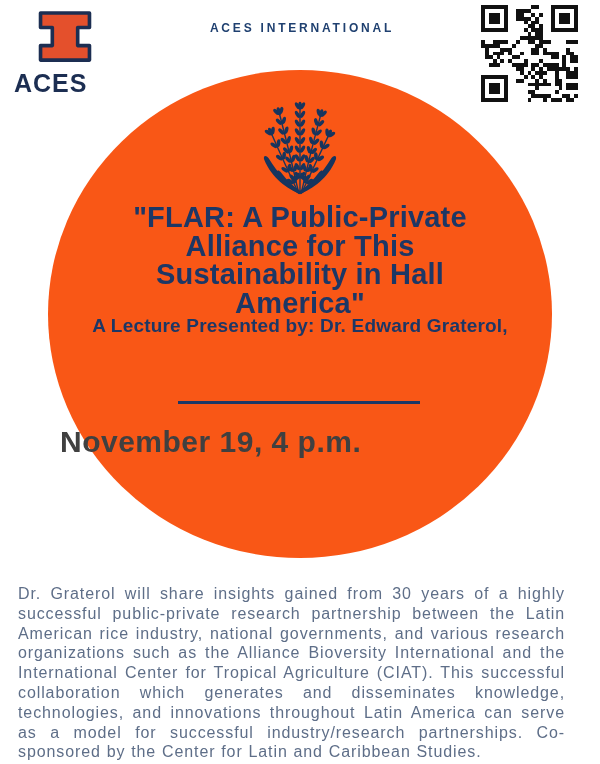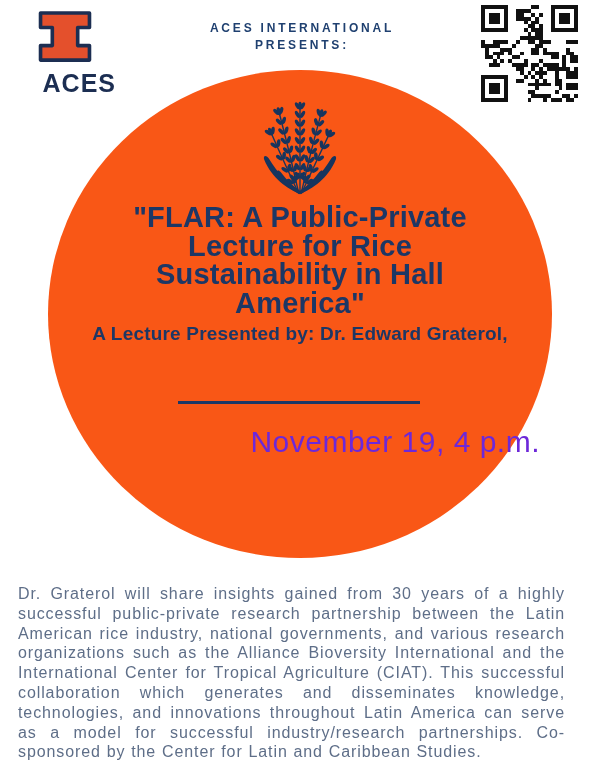--- a/index.html
+++ b/index.html
@@ -2,45 +2,45 @@
 <html><head>
 <meta charset="utf-8">
 <style>
   html,body{margin:0;padding:0;background:#ffffff;}
   .poster{
     position:relative;width:600px;height:764px;background:#ffffff;overflow:hidden;
     font-family:"Liberation Sans",sans-serif;
   }
   .block-i{position:absolute;left:36px;top:9px;width:58px;height:55px;}
   .aces-text{
-    position:absolute;left:14px;top:69px;width:102px;text-align:right;
+    position:absolute;left:14px;top:69px;width:102px;text-align:left;
     font-size:25px;font-weight:800;color:#1C2E52;letter-spacing:1px;
   }
   .presents{
     position:absolute;left:148px;top:20px;width:308px;text-align:center;
     color:#1F4070;font-weight:800;font-size:12px;letter-spacing:2.8px;line-height:17px;
   }
   .qr{position:absolute;left:481px;top:5px;width:97px;height:97px;}
   .circle{
     position:absolute;left:48px;top:70px;width:504px;height:488px;
     background:#F95716;border-radius:50%;
   }
   .wheat{position:absolute;left:246px;top:91px;width:108px;height:106px;}
   .title{
     position:absolute;left:60px;top:203px;width:480px;text-align:center;
     color:#1D3765;font-weight:800;font-size:29px;line-height:28.5px;letter-spacing:0.2px;
   }
   .subtitle{
-    position:absolute;left:40px;top:323px;width:520px;text-align:center;
+    position:absolute;left:40px;top:315px;width:520px;text-align:center;
     color:#1D3765;font-weight:700;font-size:19px;line-height:21.5px;letter-spacing:0.2px;
   }
   .divider{position:absolute;left:178px;top:401px;width:242px;height:3px;background:#1D3765;}
   .datetime{
-    position:absolute;left:60px;top:425px;width:480px;text-align:right;
-    color:#6d28d9;font-weight:400;font-size:30px;letter-spacing:0.5px;
+    position:absolute;left:60px;top:425px;width:480px;text-align:left;
+    color:#404040;font-weight:700;font-size:30px;letter-spacing:0.5px;
   }
   .location{
     position:absolute;left:60px;top:473px;width:480px;text-align:center;
     color:#21375C;font-weight:400;font-size:29px;letter-spacing:0.3px;
   }
   .description{
     position:absolute;left:18px;top:584px;width:547px;
     text-align:justify;color:#5E6E88;font-size:16px;line-height:19.8px;
     letter-spacing:0.9px;word-spacing:0.5px;
   }
@@ -50,21 +50,20 @@
 
 <div class="poster">
 
   <svg class="block-i" viewBox="0 0 64 60">
     <path d="M5 4 H59 V20 H46 V40 H59 V56 H5 V40 H18 V20 H5 Z" fill="#E4502C" stroke="#1C2E52" stroke-width="4" stroke-linejoin="round"></path>
   </svg>
   <div class="aces-text">ACES</div>
 
   <div class="presents">
     <div>ACES INTERNATIONAL</div>
-    <div>PRESENTS:</div>
   </div>
 
   <svg class="qr" id="qr-svg" viewBox="0 0 25 25" shape-rendering="crispEdges">
       <g fill="#111111">
         <rect x="13" y="0" width="1" height="1"></rect>
         <rect x="14" y="0" width="1" height="1"></rect>
         <rect x="9" y="1" width="1" height="1"></rect>
         <rect x="10" y="1" width="1" height="1"></rect>
         <rect x="11" y="1" width="1" height="1"></rect>
         <rect x="12" y="1" width="1" height="1"></rect>
@@ -339,21 +338,21 @@
         <ellipse cx="78.4" cy="60.2" rx="2" ry="4.2" transform="rotate(55 78.4 60.2)"></ellipse>
         <ellipse cx="73.4" cy="57.8" rx="2" ry="4.2" transform="rotate(-5 73.4 57.8)"></ellipse>
         <ellipse cx="84.5" cy="47.2" rx="2" ry="4.2" transform="rotate(55 84.5 47.2)"></ellipse>
         <ellipse cx="79.5" cy="44.8" rx="2" ry="4.2" transform="rotate(-5 79.5 44.8)"></ellipse>
         <ellipse cx="82" cy="46" rx="2" ry="4.4" transform="rotate(25 82 46)"></ellipse>
       </g>
   </svg>
 
   <div class="title">
     <div>"FLAR: A Public-Private</div>
-    <div>Lecture for Rice</div>
+    <div>Alliance for This</div>
     <div>Sustainability in Hall</div>
     <div>America"</div>
   </div>
 
   <div class="subtitle">
     <div>A Lecture Presented by: Dr. Edward Graterol,</div>
   </div>
 
   <div class="divider"></div>
 

